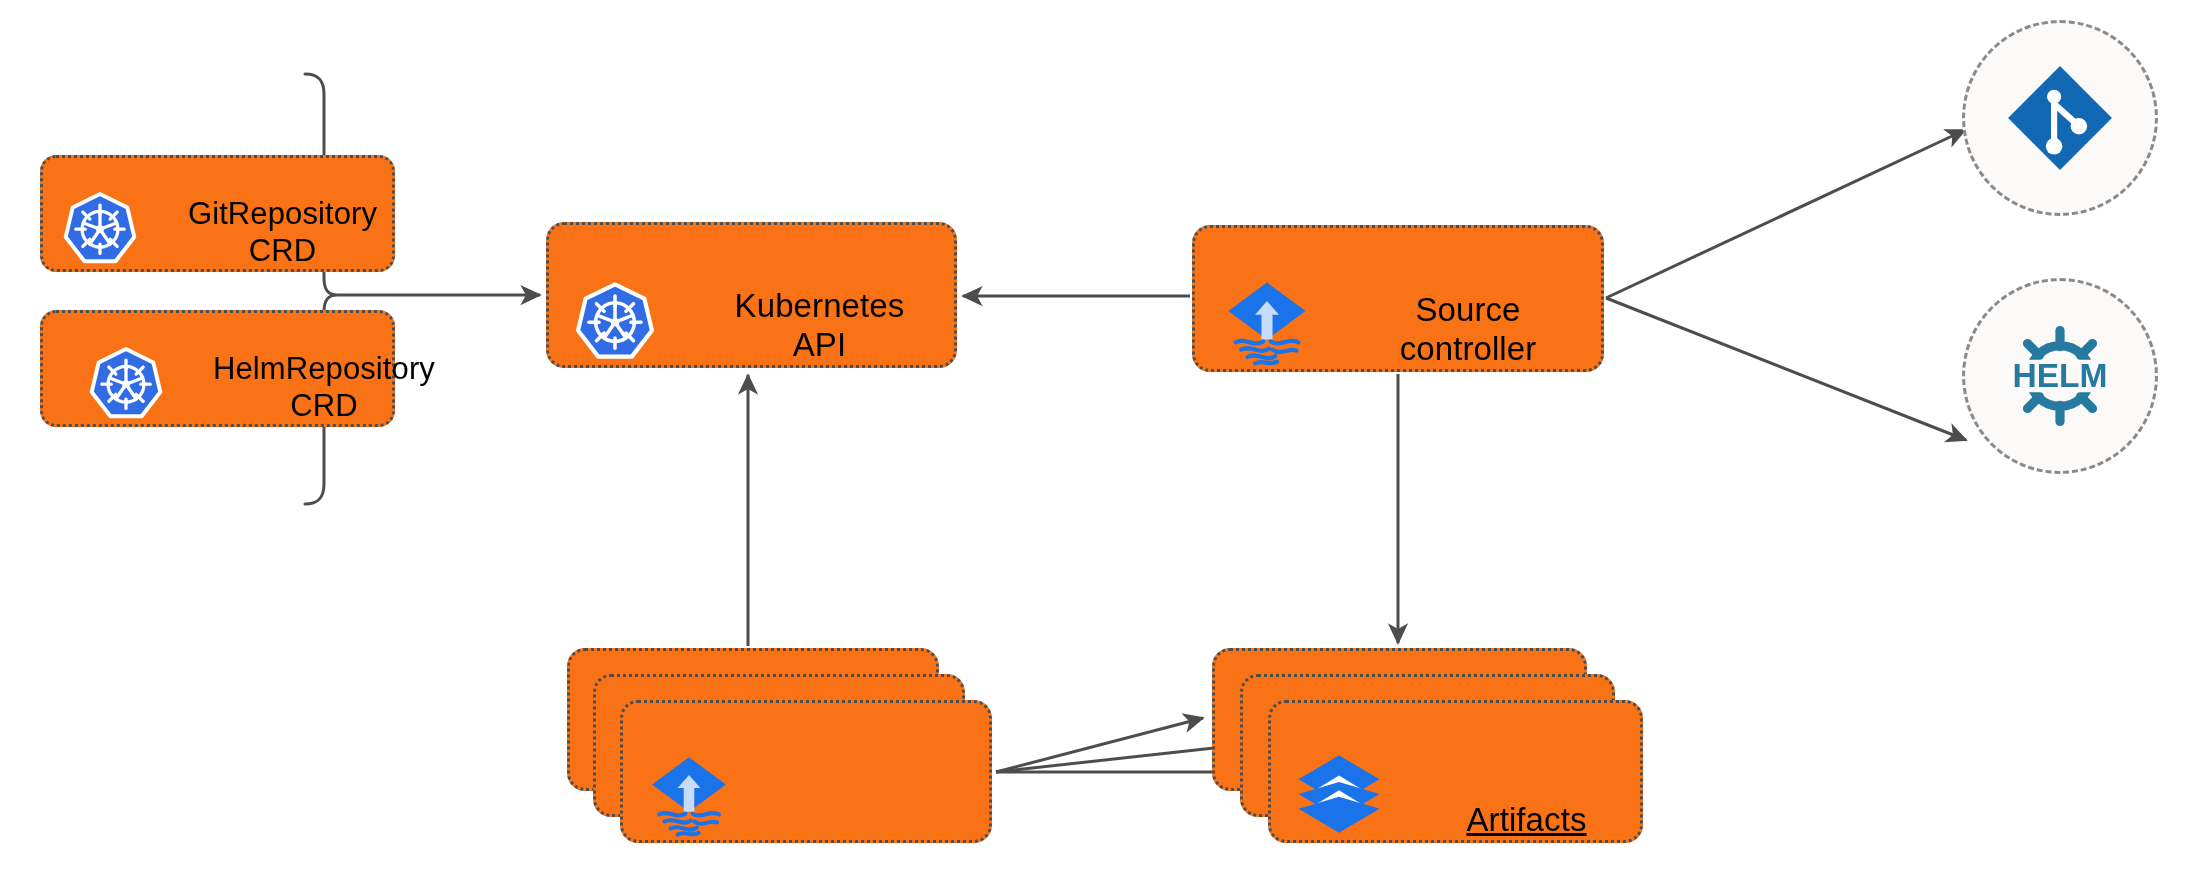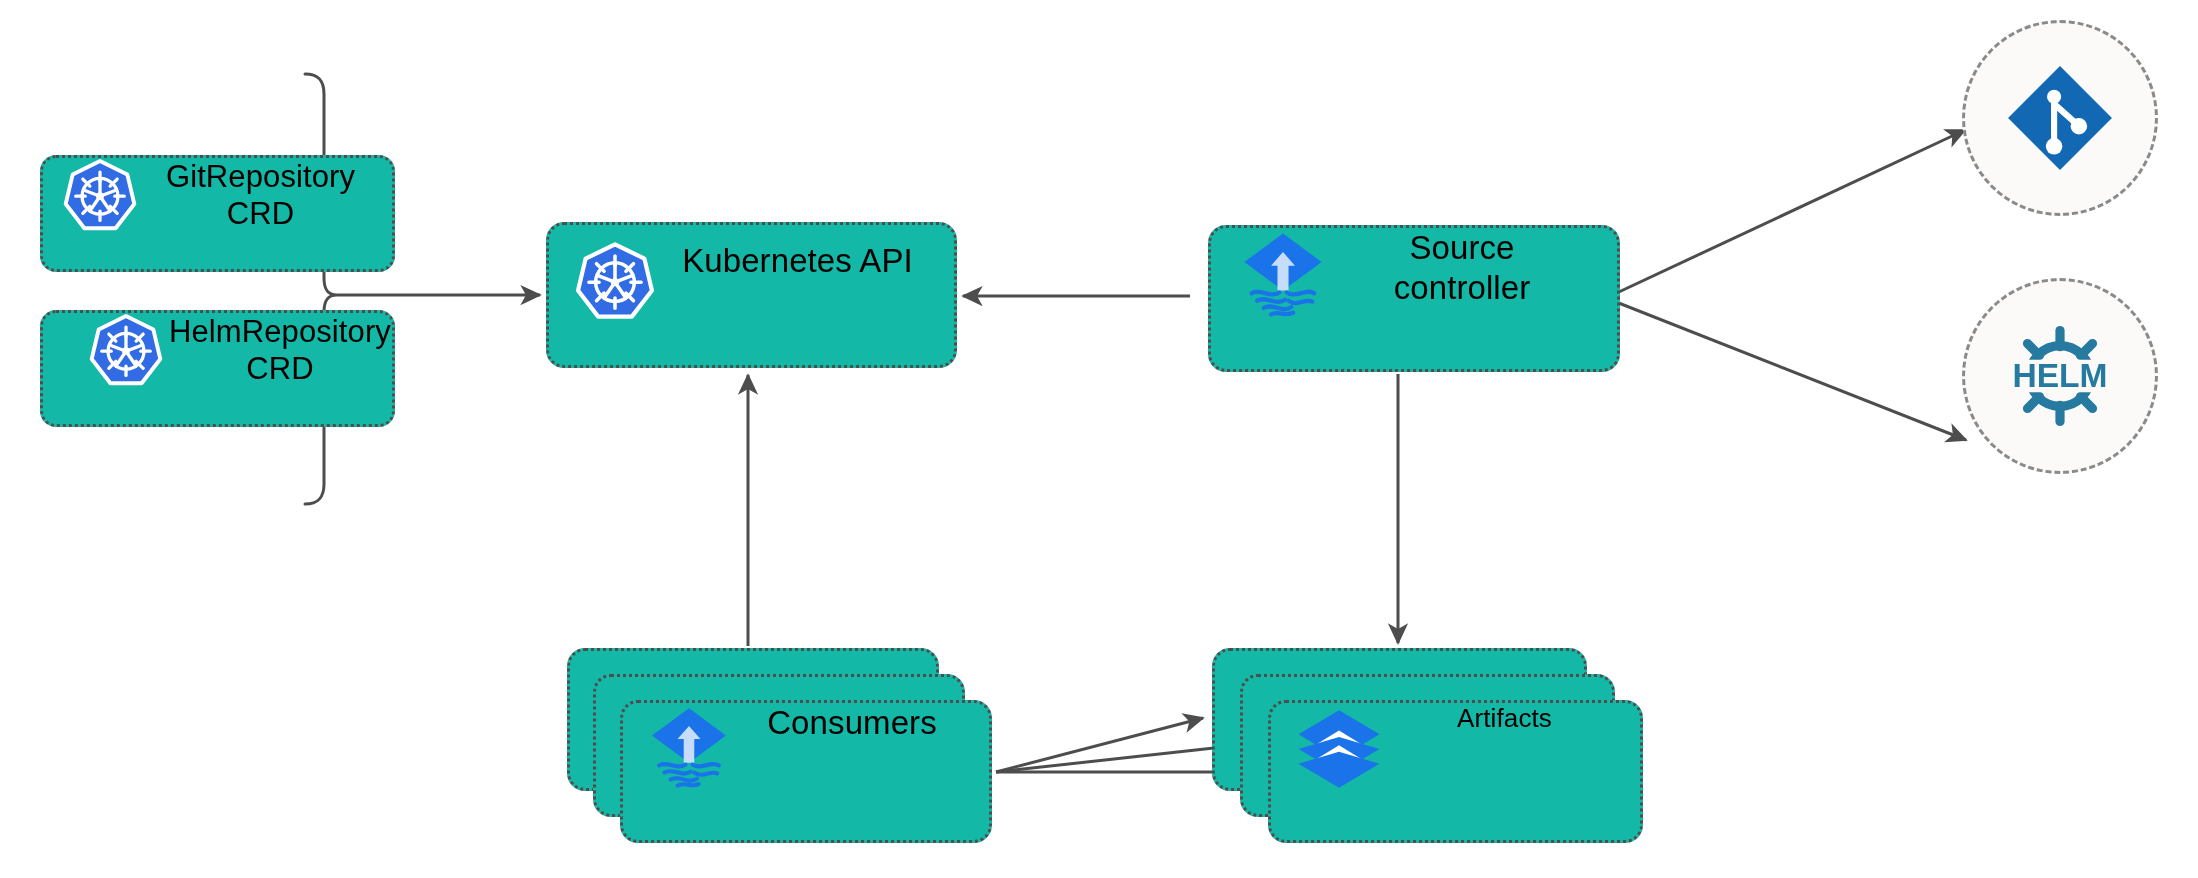--- a/index.html
+++ b/index.html
@@ -15,26 +15,27 @@
   }
   #diagram {
     position: absolute;
     inset: 0;
     width: 2198px;
     height: 878px;
   }
   
   .node {
     position: absolute;
-    background: #14b8a6;
+    background: #f97316;
     border: 3px dotted #4d4d4d;
     border-radius: 18px;
     display: flex;
-    align-items: flex-start;
+    align-items: flex-end;
     z-index: 5;
+    gap: 44px;
   }
   .node.ghost {
     z-index: 3;
   }
   .node .icon {
     flex: 0 0 auto;
     display: flex;
     align-items: center;
     justify-content: center;
   }
@@ -66,21 +67,20 @@
     padding: 16px 22px 0 24px;
   }
   #k8s-api .icon { width: 84px; height: 84px; }
   #k8s-api .label { font-size: 33px; padding-left: 6px; }
 
   
   #source-ctrl {
     left: 1192px; top: 225px;
     width: 412px; height: 147px;
     padding: 0 26px 0 26px;
-    margin-left: 16px;
   }
   #source-ctrl .icon { width: 92px; height: 92px; }
   #source-ctrl .label { font-size: 33px; padding-left: 4px; }
 
   
   .consumer-card {
     width: 372px; height: 143px;
     padding: 0 20px 0 22px;
   }
   #consumers-back2 { left: 567px; top: 648px; }
@@ -91,21 +91,21 @@
 
   
   .artifact-card {
     width: 375px; height: 143px;
     padding: 0 20px 0 22px;
   }
   #artifacts-back2 { left: 1212px; top: 648px; }
   #artifacts-back1 { left: 1240px; top: 674px; }
   #artifacts-front { left: 1268px; top: 700px; }
   #artifacts-front .icon { width: 92px; height: 92px; }
-  #artifacts-front .label { font-size: 26px; padding-left: 4px; }
+  #artifacts-front .label { font-size: 33px; padding-left: 4px; text-decoration: underline; }
 
   
   .ext-circle {
     position: absolute;
     border: 3px dashed #8a8a8a;
     border-radius: 50%;
     background: #fbfaf8;
     display: flex;
     align-items: center;
     justify-content: center;
@@ -271,21 +271,20 @@
         <g stroke="#1a73e8" stroke-width="4.6" fill="none" stroke-linecap="round">
           <path d="M 16 71 C 26 65 36 77 46 70"></path>
           <path d="M 54 70 C 64 77 74 65 84 71"></path>
           <path d="M 22 79 C 32 73 42 85 52 78"></path>
           <path d="M 56 79 C 66 86 74 76 82 80"></path>
           <path d="M 29 87 C 39 81 49 93 59 86"></path>
           <path d="M 37 94 C 45 89 53 97 61 92"></path>
         </g>
       </svg>
     </span>
-    <span class="label">Consumers</span>
   </div>
 
   <div class="node ghost artifact-card" id="artifacts-back2"></div>
   <div class="node ghost artifact-card" id="artifacts-back1"></div>
   <div class="node artifact-card" id="artifacts-front">
     <span class="icon">
       <svg viewBox="0 0 100 100" width="100%" height="100%">
         <polygon points="50,8 94,34 50,60 6,34" fill="#1a73e8"></polygon>
         <polygon points="50,42 70,54 50,66 30,54" fill="#ffffff" opacity="0"></polygon>
         <polygon points="22,47 50,30 78,47 50,64" fill="#ffffff"></polygon>

